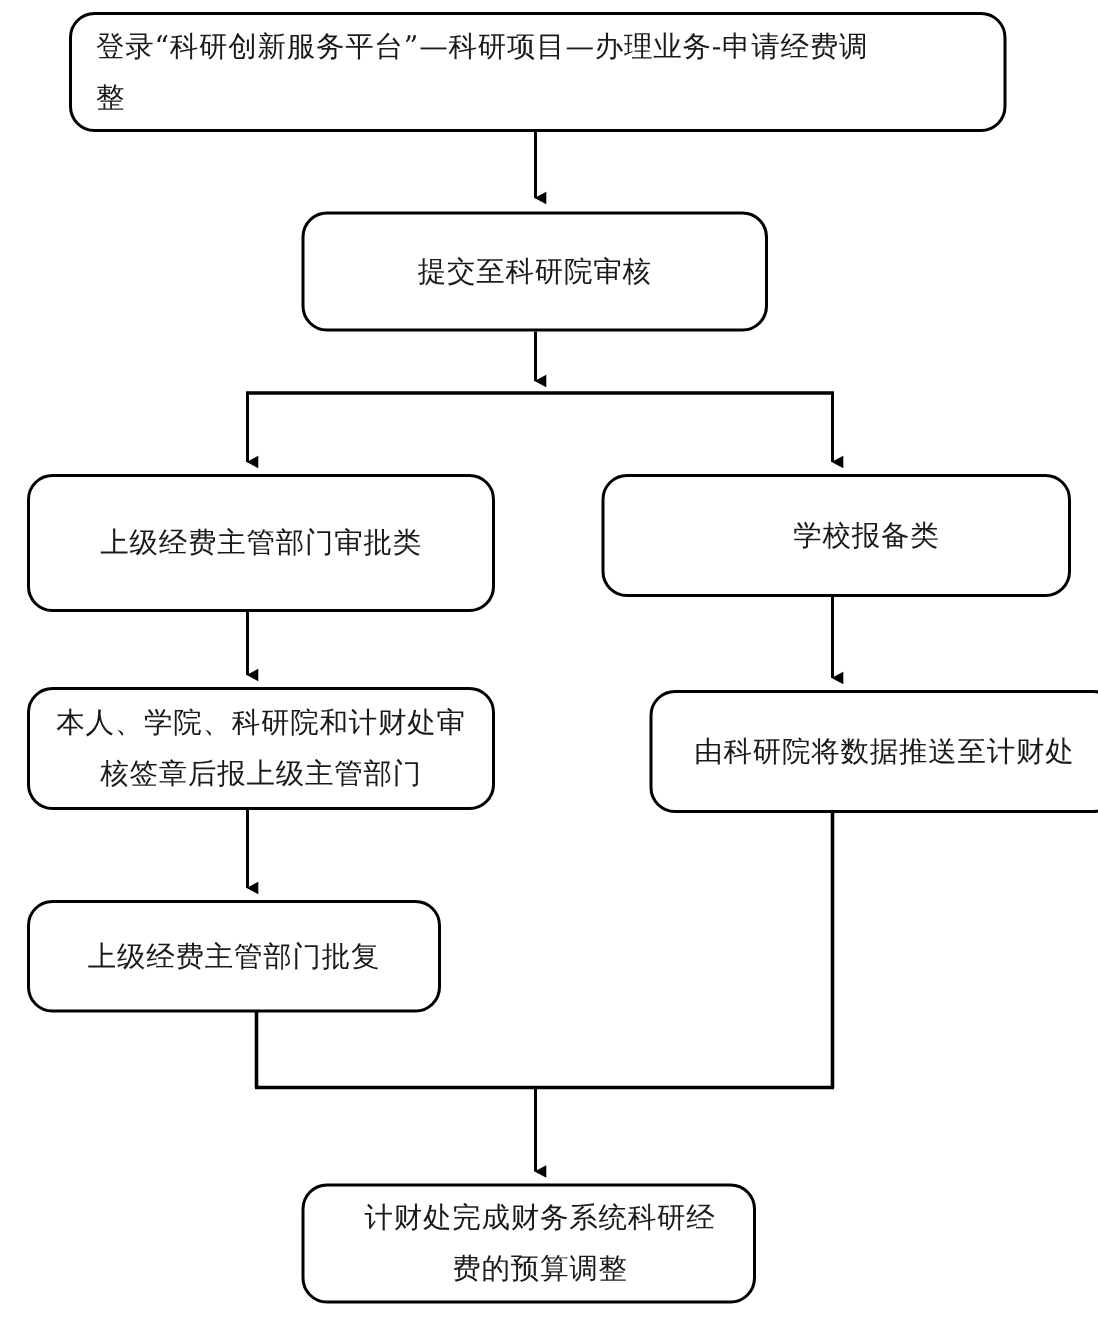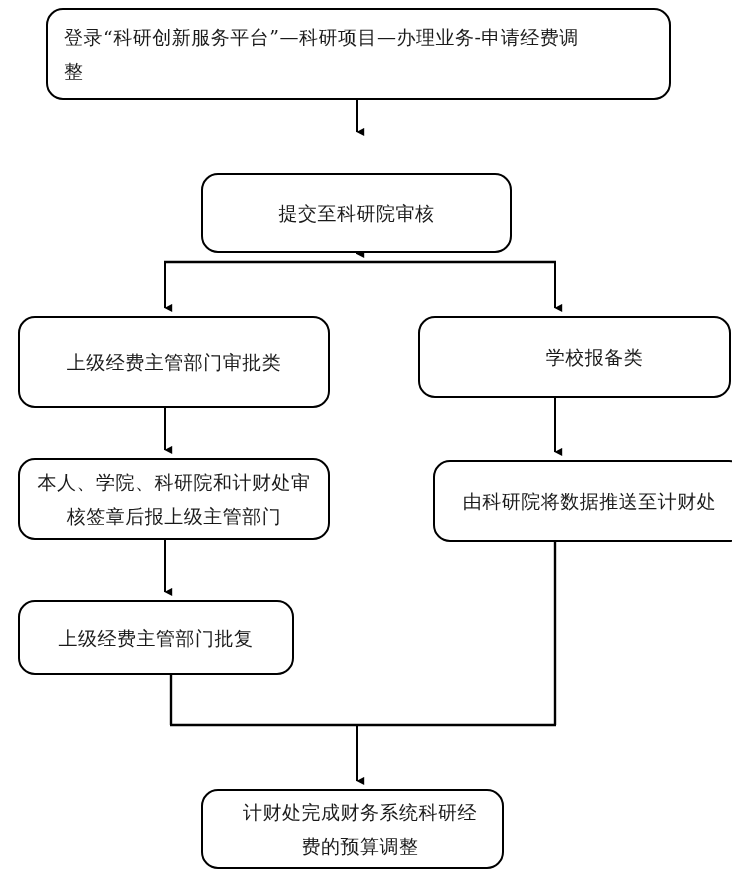--- a/index.html
+++ b/index.html
@@ -82,34 +82,34 @@
 
     <path d="M171,674 L171,725" fill="none" stroke="#000000" stroke-width="2.4"></path>
 
     <path d="M555,542 L555,725" fill="none" stroke="#000000" stroke-width="2.4"></path>
 
     <line x1="170" y1="725" x2="556" y2="725" stroke="#000000" stroke-width="2.4"></line>
 
     <line x1="357" y1="725" x2="357" y2="781" stroke="#000000" stroke-width="2" marker-end="url(#arrowhead)"></line>
   </svg>
 
-  <div class="node node-left-align" style="left:46px; top:8px; width:625px; height:92px;align-items:center;">
+  <div class="node node-left-align" style="left:46px; top:8px; width:625px; height:80px;align-items:center;">
     <span class="node-label">登录“科研创新服务平台”—科研项目—办理业务-申请经费调
 整</span>
   </div>
 
-  <div class="node" style="left:201px; top:141px; width:311px; height:80px;margin-top:32px;">
+  <div class="node" style="left:201px; top:141px; width:311px; height:80px;">
     <span class="node-label">提交至科研院审核</span>
   </div>
 
   <div class="node" style="left:18px; top:316px; width:312px; height:92px;">
     <span class="node-label">上级经费主管部门审批类</span>
   </div>
 
-  <div class="node" style="left:418px; top:316px; width:313px; height:82px;padding-left:40px;">
+  <div class="node" style="left:401px; top:316px; width:313px; height:82px;padding-left:40px;">
     <span class="node-label">学校报备类</span>
   </div>
 
   <div class="node" style="left:18px; top:458px; width:312px; height:82px;">
     <span class="node-label">本人、学院、科研院和计财处审
 核签章后报上级主管部门</span>
   </div>
 
   <div class="node" style="left:401px; top:460px; width:313px; height:82px;margin-left:32px;">
     <span class="node-label">由科研院将数据推送至计财处</span>

